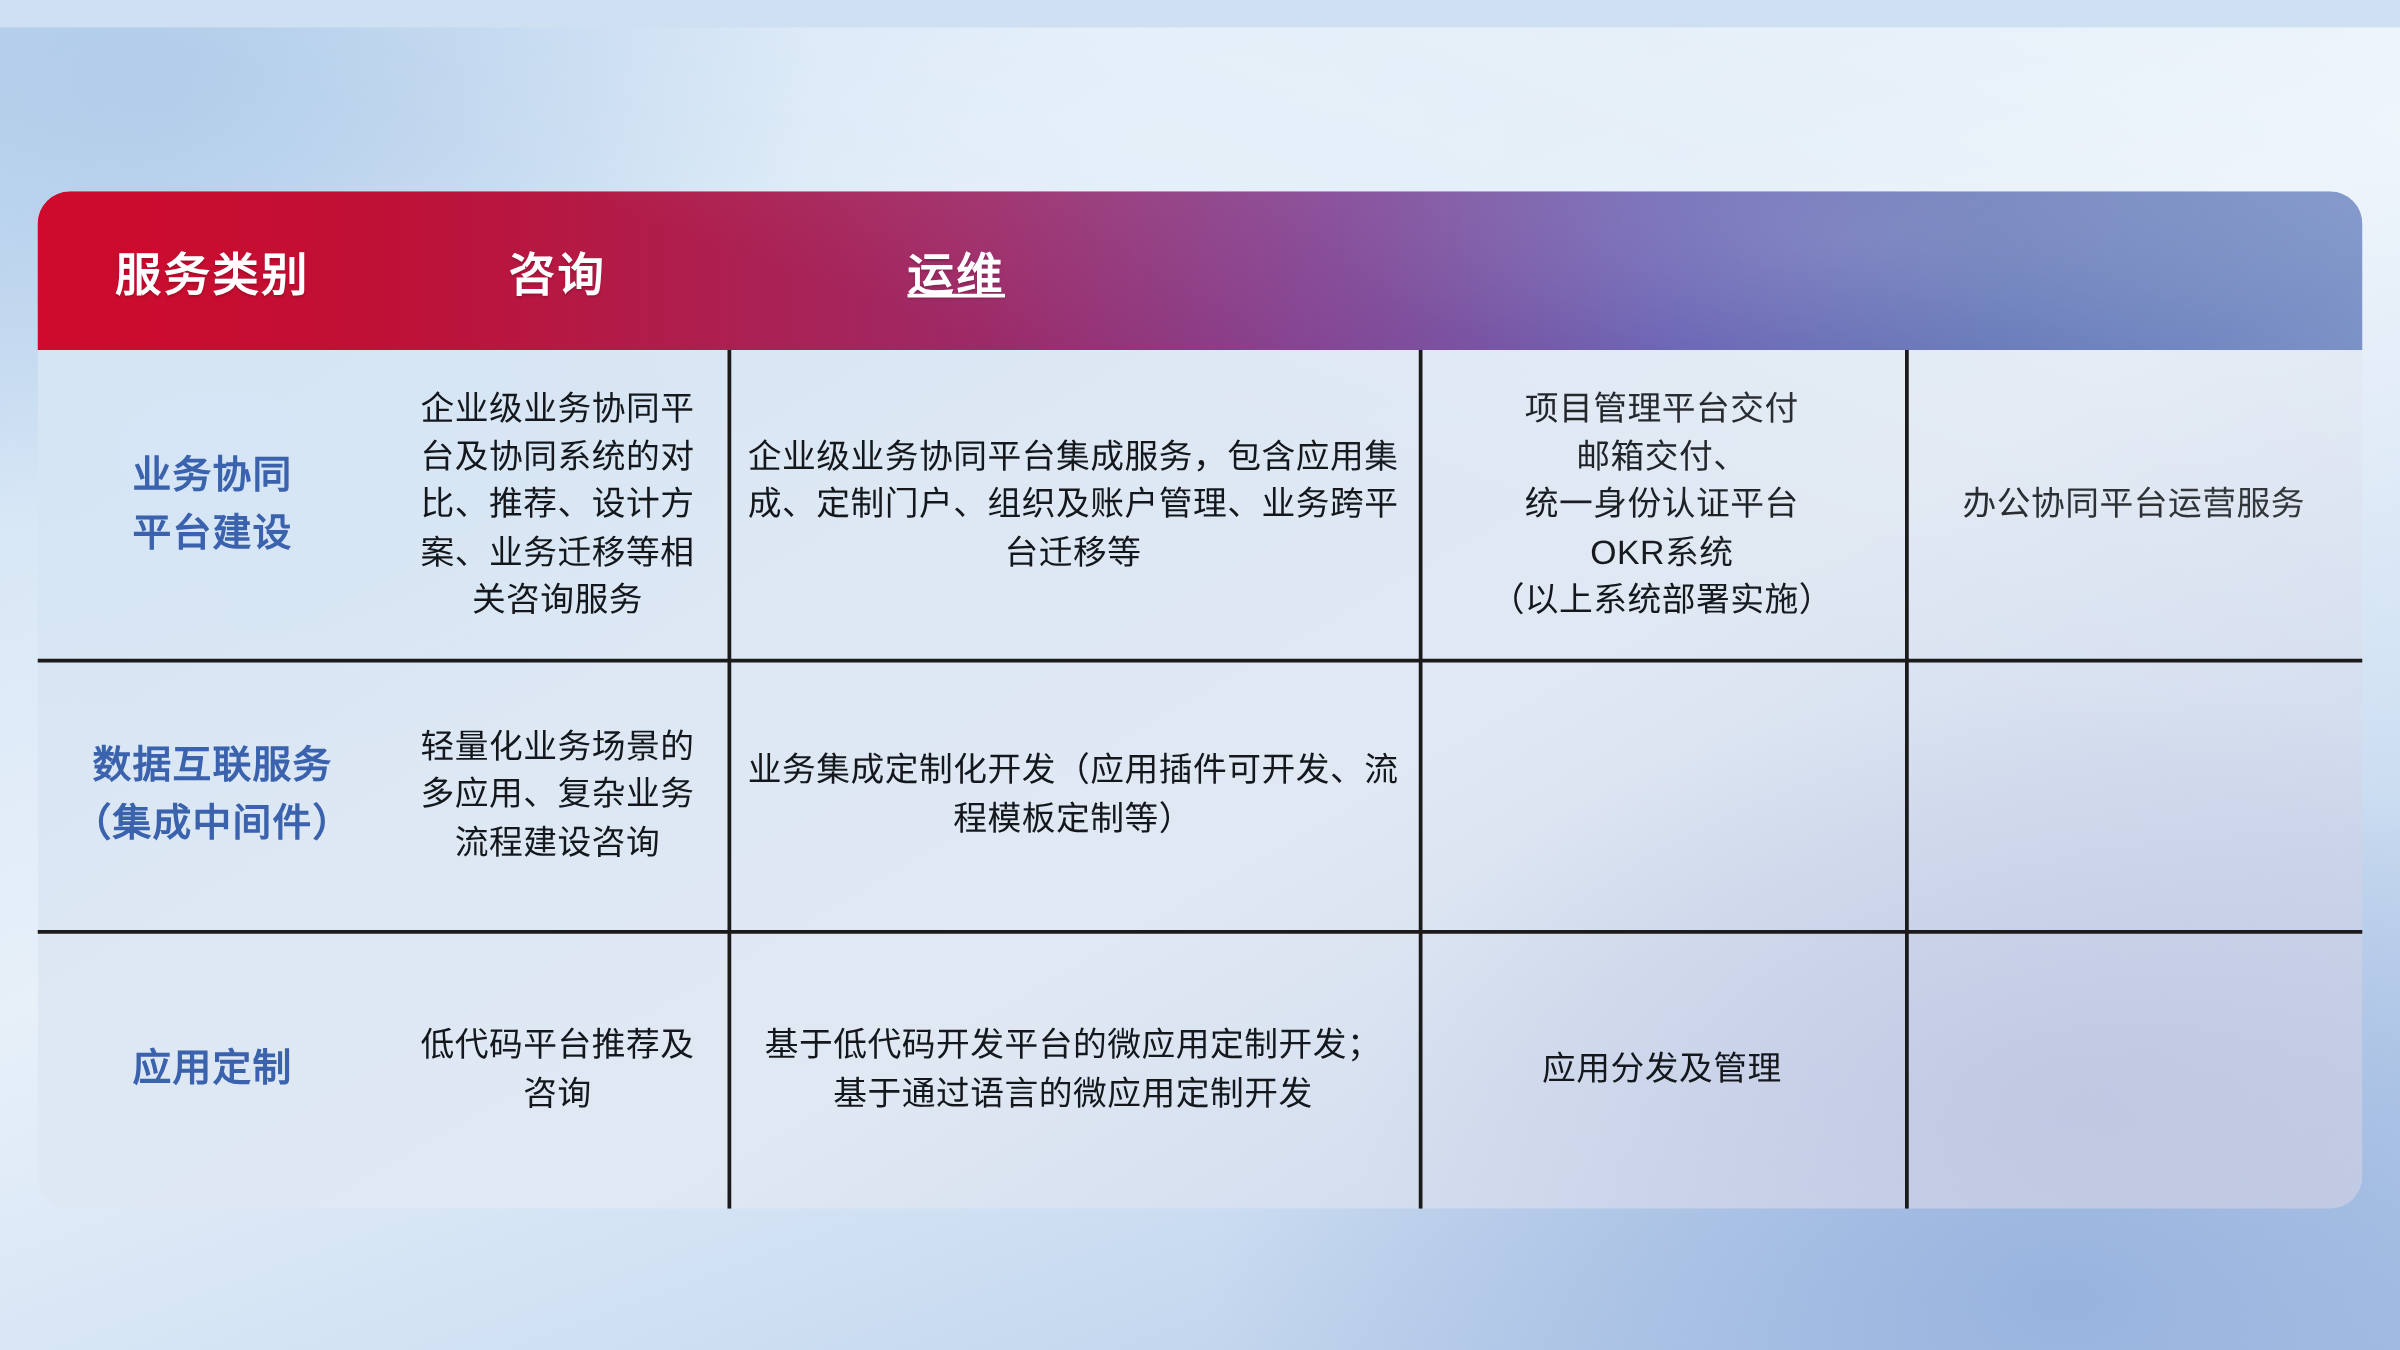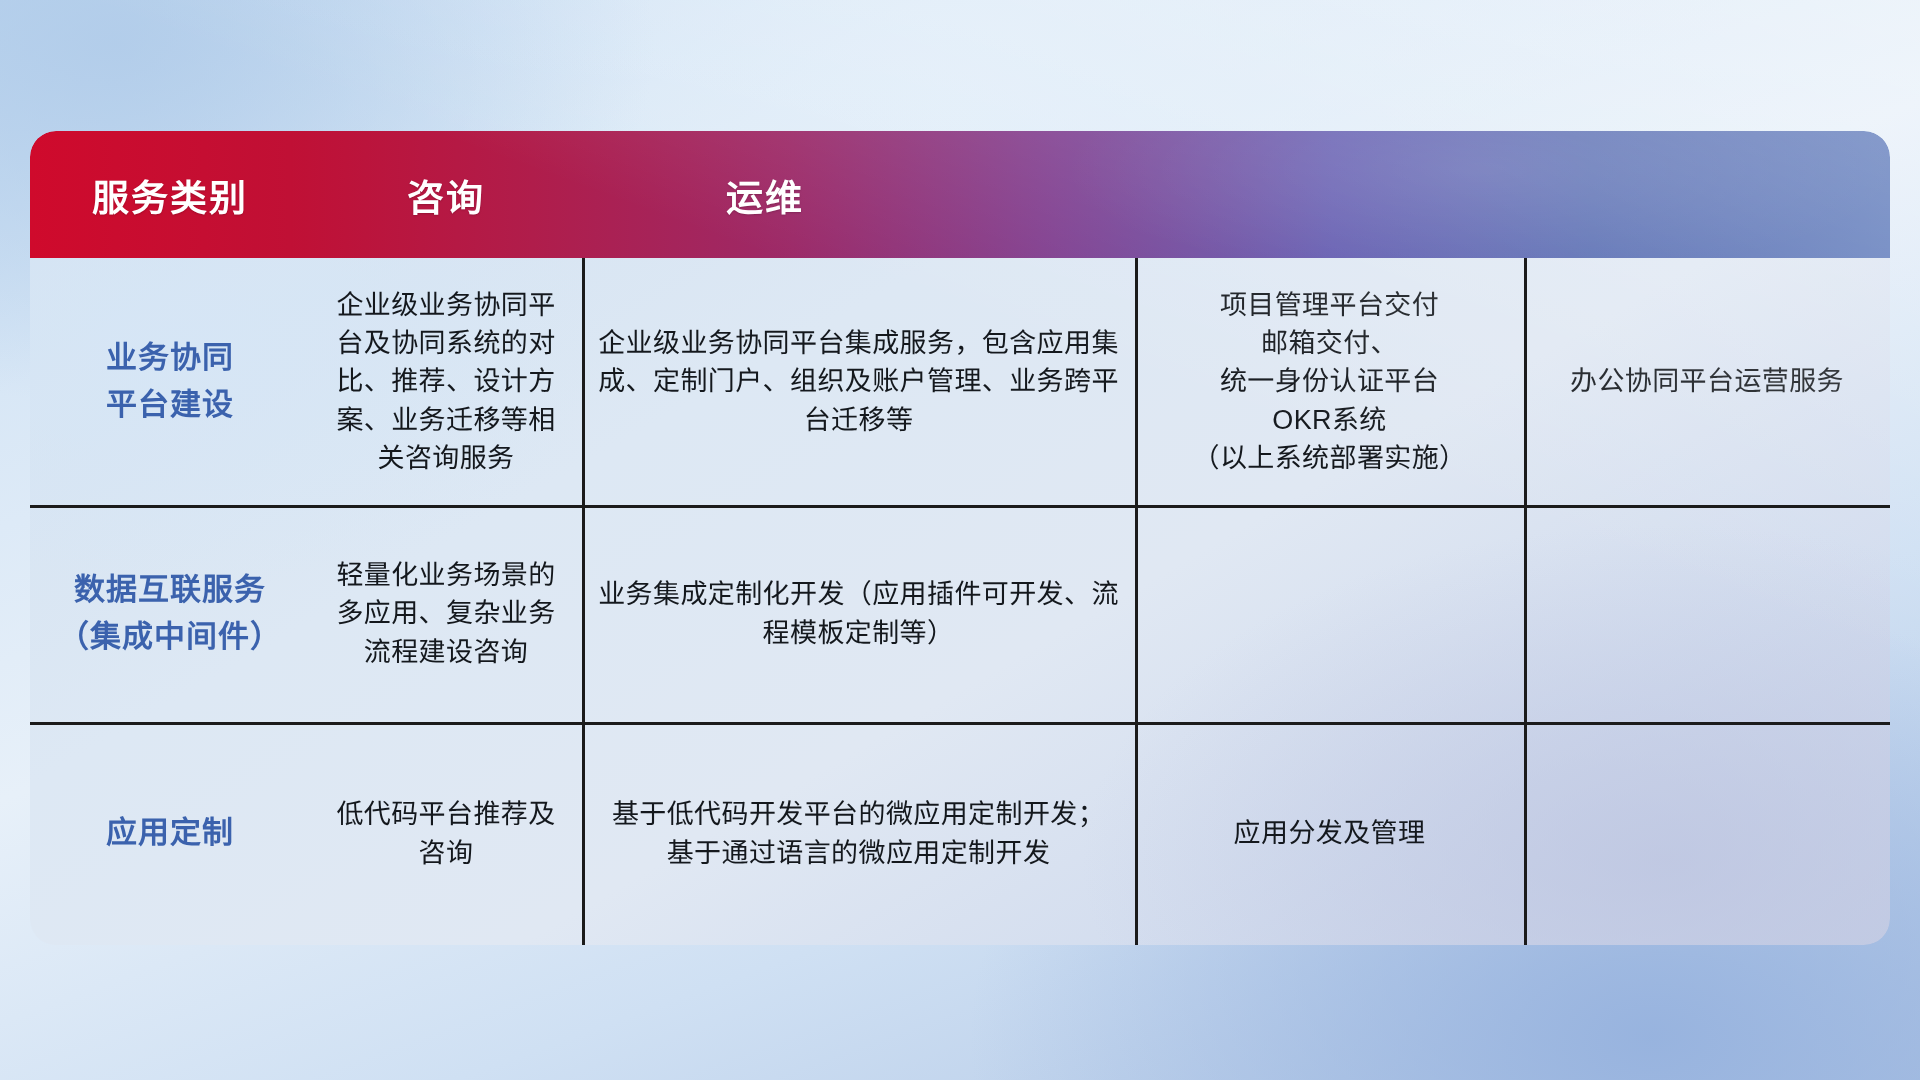--- a/index.html
+++ b/index.html
@@ -18,20 +18,21 @@
 
   
   #page {
     position: absolute;
     inset: 0;
     background:
       radial-gradient(ellipse 1100px 700px at 86% 96%, rgba(150,178,222,0.95) 0%, rgba(150,178,222,0) 62%),
       radial-gradient(ellipse 900px 600px at 6% 4%, rgba(176,203,233,0.85) 0%, rgba(176,203,233,0) 60%),
       radial-gradient(ellipse 1200px 900px at 50% 10%, rgba(226,238,249,0.95) 0%, rgba(226,238,249,0) 70%),
       linear-gradient(160deg, #bcd6ef 0%, #d8e7f6 22%, #e7f0f9 45%, #cfe0f3 70%, #aec4e4 100%);
+    margin-top: 22px;
   }
   #page::after{
     content:"";
     position:absolute;
     inset:0;
     background:
       linear-gradient(200deg, rgba(255,255,255,0.35) 0%, rgba(255,255,255,0) 38%);
     pointer-events:none;
   }
 
@@ -152,21 +153,21 @@
   .c-con  { width: 272px; }
   .c-dev  { width: 553px; }
   .c-del  { width: 389px; }
   .c-ops  { width: 366px; }
 
   
   .h-cat  { width: 280px; }
   .h-con  { width: 272px; }
   .h-dev  { width: 553px; }
   .h-del  { width: 389px; }
-  .h-ops  { width: 366px; }
+  .h-ops  { width: 366px; text-decoration: underline; }
 
   .cell-lines { white-space: pre-line; }
   .empty { }
 </style>
 </head>
 <body>
 
 <div id="page">
 
   <div id="table-card">

